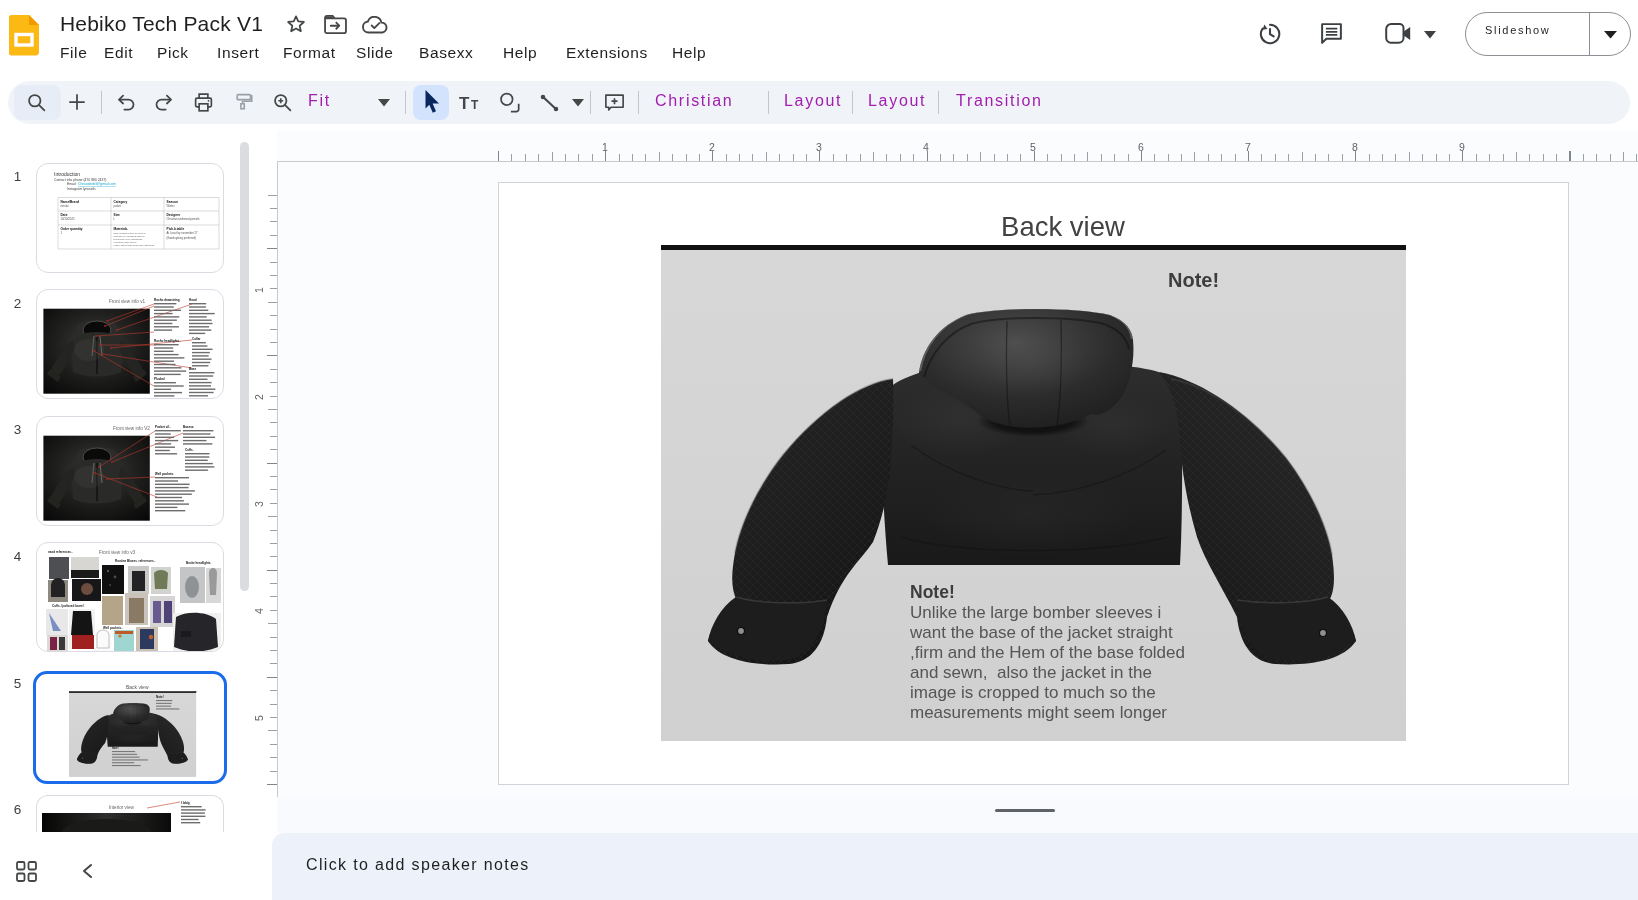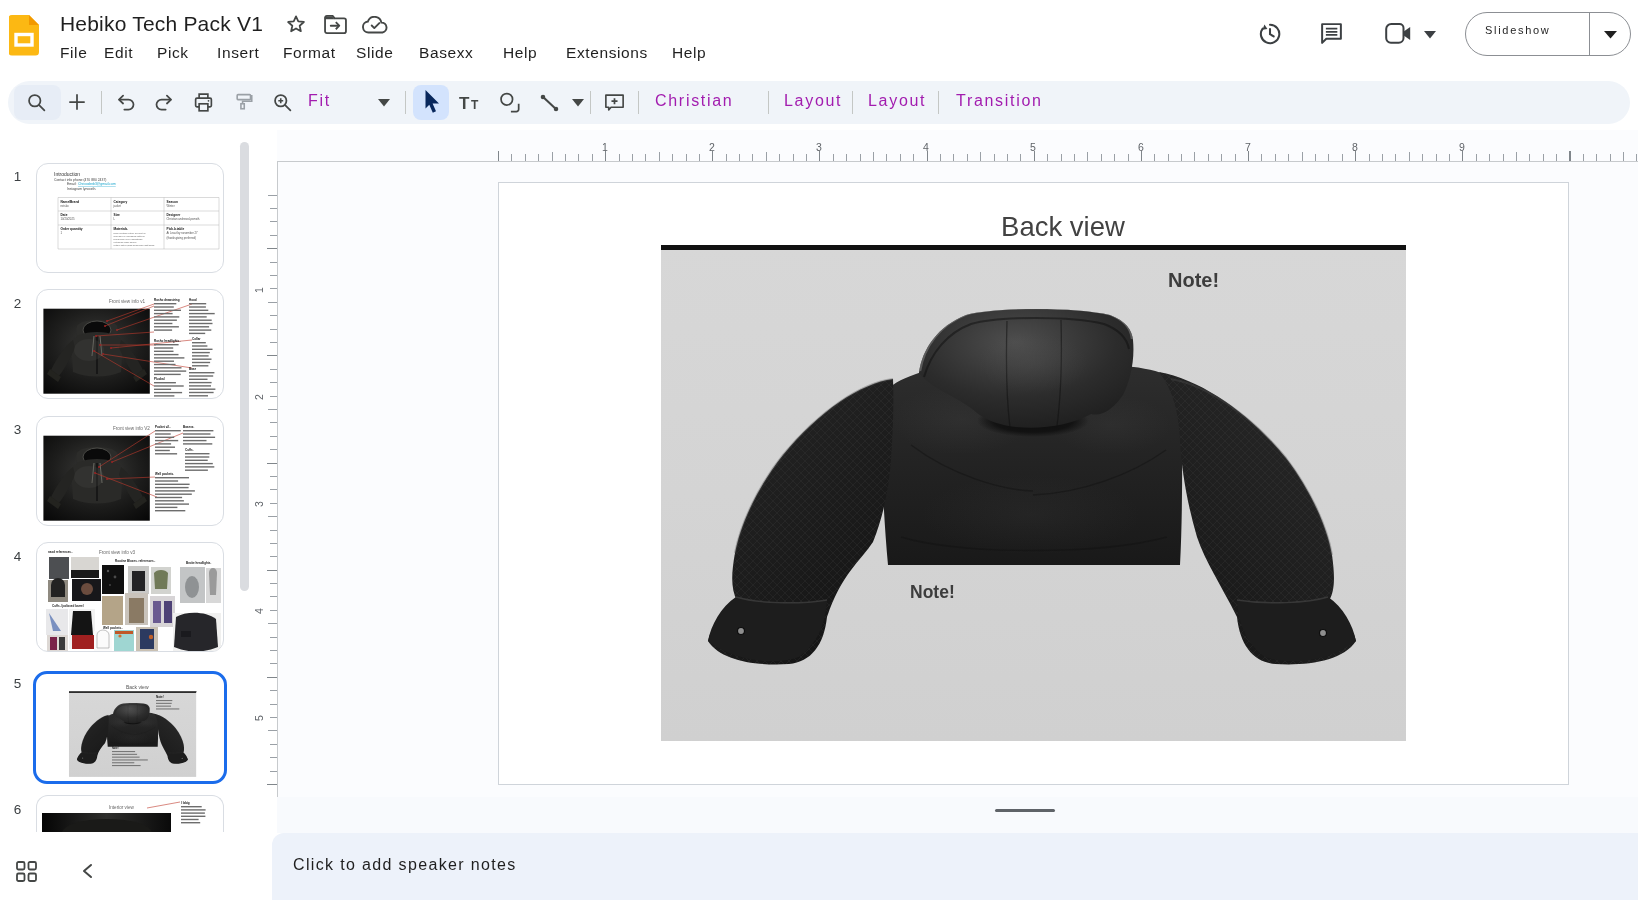--- a/index.html
+++ b/index.html
@@ -24,21 +24,21 @@
 #vborder{position:absolute;left:277px;top:161px;width:1px;height:636px;background:#c7cacd}
 .rnum{position:absolute;font-size:10.5px;color:#5f6368}
 #slide{position:absolute;left:498px;top:182px;width:1071px;height:603px;background:#fff;border:1px solid #cfd4da}
 #slidetitle{position:absolute;left:913px;top:211px;width:300px;text-align:center;font-size:27.5px;color:#424242}
 #img{position:absolute;left:661px;top:245px;width:745px;height:496px;background:#d6d6d6;overflow:hidden}
 .note{color:#565658}
 
 #strip{position:absolute;left:277px;top:797px;width:1361px;height:36px;background:#f8fafd}
 #handle{position:absolute;left:995px;top:809px;width:60px;height:3px;background:#5f6368;border-radius:2px}
 #notesbar{position:absolute;left:272px;top:833px;width:1366px;height:67px;background:#edf2fa;border-radius:12px 0 0 0}
-#notesbar span{position:absolute;left:21px;top:23px;font-size:16px;letter-spacing:1.35px;color:#1f1f1f}
+#notesbar span{position:absolute;left:34px;top:23px;font-size:16px;letter-spacing:1.35px;color:#1f1f1f}
 </style></head>
 <body>
 
 <div id="header">
   <svg class="abs" style="left:9px;top:15px" width="30" height="41" viewBox="0 0 30 41">
     <path d="M3 0 h17 l10 10 v27 a3.5 3.5 0 0 1 -3.5 3.5 h-23.5 a3.5 3.5 0 0 1 -3.5 -3.5 v-33.5 a3.5 3.5 0 0 1 3.5 -3.5 z" fill="#fcb813"></path>
     <path d="M20 0 l10 10 h-10 z" fill="#f29900"></path>
     <rect x="7" y="19.5" width="16" height="10.5" fill="none" stroke="#fff" stroke-width="3.4"></rect>
   </svg>
   <div id="doctitle">Hebiko Tech Pack V1</div>
@@ -592,20 +592,21 @@
   <path d="M372,250 C420,248 470,230 505,205" fill="none" stroke="#0f0f0f" stroke-width="1.5" opacity=".4"></path>
   <path d="M240,292 C300,310 440,310 506,292" fill="none" stroke="#0f0f0f" stroke-width="1.4" opacity=".35"></path>
 </symbol>
 <use href="#jacketsym" width="745" height="496"></use>
 </svg>
 <div class="abs" style="left:507px;top:24px;width:230px">
   <div style="font-size:20px;font-weight:bold;color:#3d3d3d;line-height:23px">Note!</div>
 </div>
 <div class="abs" style="left:249px;top:336px;width:290px">
   <div style="font-size:17.5px;font-weight:bold;color:#3d3d3d;line-height:22px">Note!</div>
+  <div class="note" style="font-size:17px;line-height:19.9px;color:#555">Unlike the large bomber sleeves i want the base of the jacket straight ,firm and the Hem of the base folded and sewn,&nbsp; also the jacket in the image is cropped to much so the measurements might seem longer</div>
 </div>
 </div>
 
 <div id="strip"></div>
 <div id="handle"></div>
 <div id="notesbar">
     <span>Click to add speaker notes</span>
   </div>
 
 </body></html>

